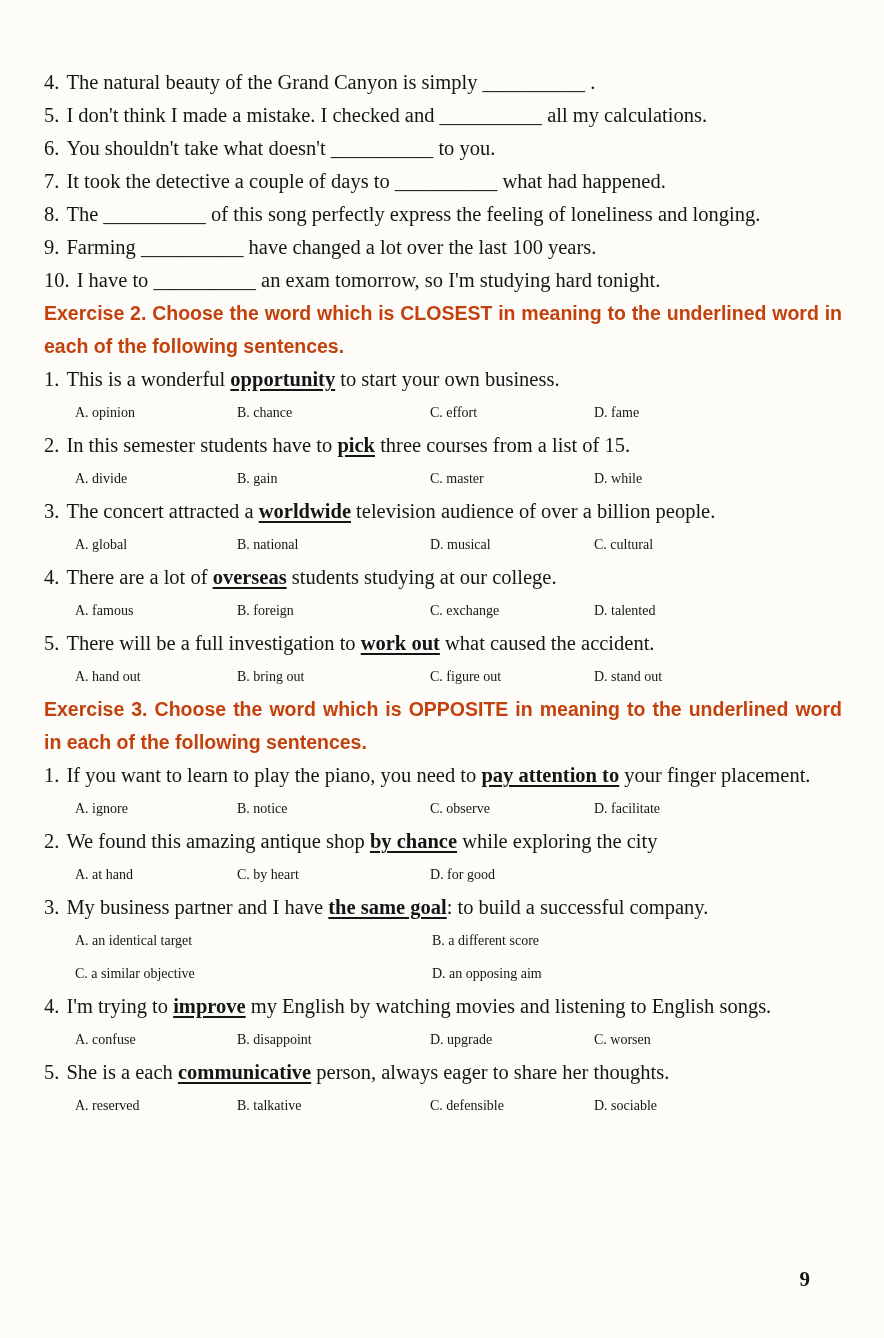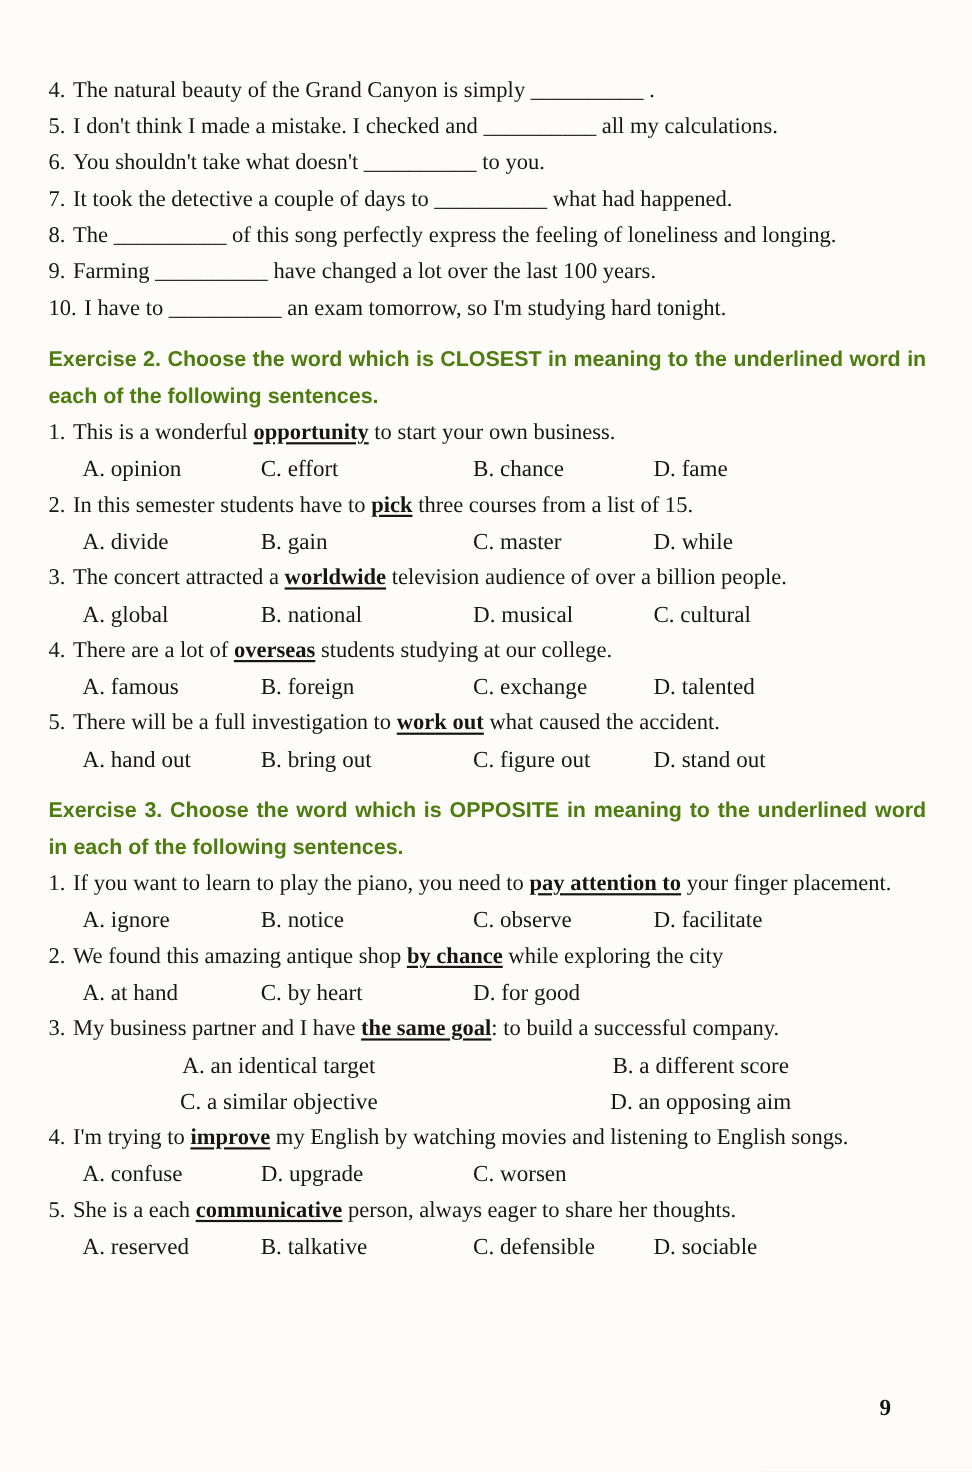--- a/index.html
+++ b/index.html
@@ -22,40 +22,38 @@
     font-size: 20.5px;
     line-height: 33px;
   }
   .num { flex: 0 0 auto; padding-right: 7px; white-space: pre; }
   .txt { flex: 1; text-align: justify; }
   .ex-heading {
     font-family: "Liberation Sans", sans-serif;
     font-weight: bold;
     font-size: 19.5px;
     line-height: 33px;
-    margin-top: 14px;
     text-align: justify;
-    color: #4d7c0f;
+    color: #c2410c;
   }
   .uword {
     font-weight: bold;
     text-decoration: underline;
     text-decoration-thickness: 1.8px;
     text-underline-offset: 3px;
   }
   .options {
     display: grid;
     grid-template-columns: 162px 193px 164px auto;
     padding-left: 31px;
-    font-size: 21px;
+    font-size: 14px;
     line-height: 33px;
   }
   .options.two-col {
     grid-template-columns: 357px auto;
-    text-align: center;
   }
   .page-number {
     position: absolute;
     right: 74px; bottom: 46px;
     font-size: 21px;
     font-weight: bold;
   }
 </style>
 </head>
 <body>
@@ -92,22 +90,22 @@
   </div>
 
   <div class="ex-heading">Exercise 2. Choose the word which is CLOSEST in meaning to the underlined word in each of the following sentences.</div>
 
   <div class="question">
     <span class="num">1.</span>
     <div class="txt"><span>This is a wonderful </span><span class="uword">opportunity</span><span> to start your own business.</span></div>
   </div>
   <div class="options">
     <span class="opt">A. opinion</span>
+    <span class="opt">B. chance</span>
     <span class="opt">C. effort</span>
-    <span class="opt">B. chance</span>
     <span class="opt">D. fame</span>
   </div>
 
   <div class="question">
     <span class="num">2.</span>
     <div class="txt"><span>In this semester students have to </span><span class="uword">pick</span><span> three courses from a list of 15.</span></div>
   </div>
   <div class="options">
     <span class="opt">A. divide</span>
     <span class="opt">B. gain</span>
@@ -181,20 +179,21 @@
     <span class="opt">C. a similar objective</span>
     <span class="opt">D. an opposing aim</span>
   </div>
 
   <div class="question">
     <span class="num">4.</span>
     <div class="txt"><span>I'm trying to </span><span class="uword">improve</span><span> my English by watching movies and listening to English songs.</span></div>
   </div>
   <div class="options">
     <span class="opt">A. confuse</span>
+    <span class="opt">B. disappoint</span>
     <span class="opt">D. upgrade</span>
     <span class="opt">C. worsen</span>
   </div>
 
   <div class="question">
     <span class="num">5.</span>
     <div class="txt"><span>She is a each </span><span class="uword">communicative</span><span> person, always eager to share her thoughts.</span></div>
   </div>
   <div class="options">
     <span class="opt">A. reserved</span>

